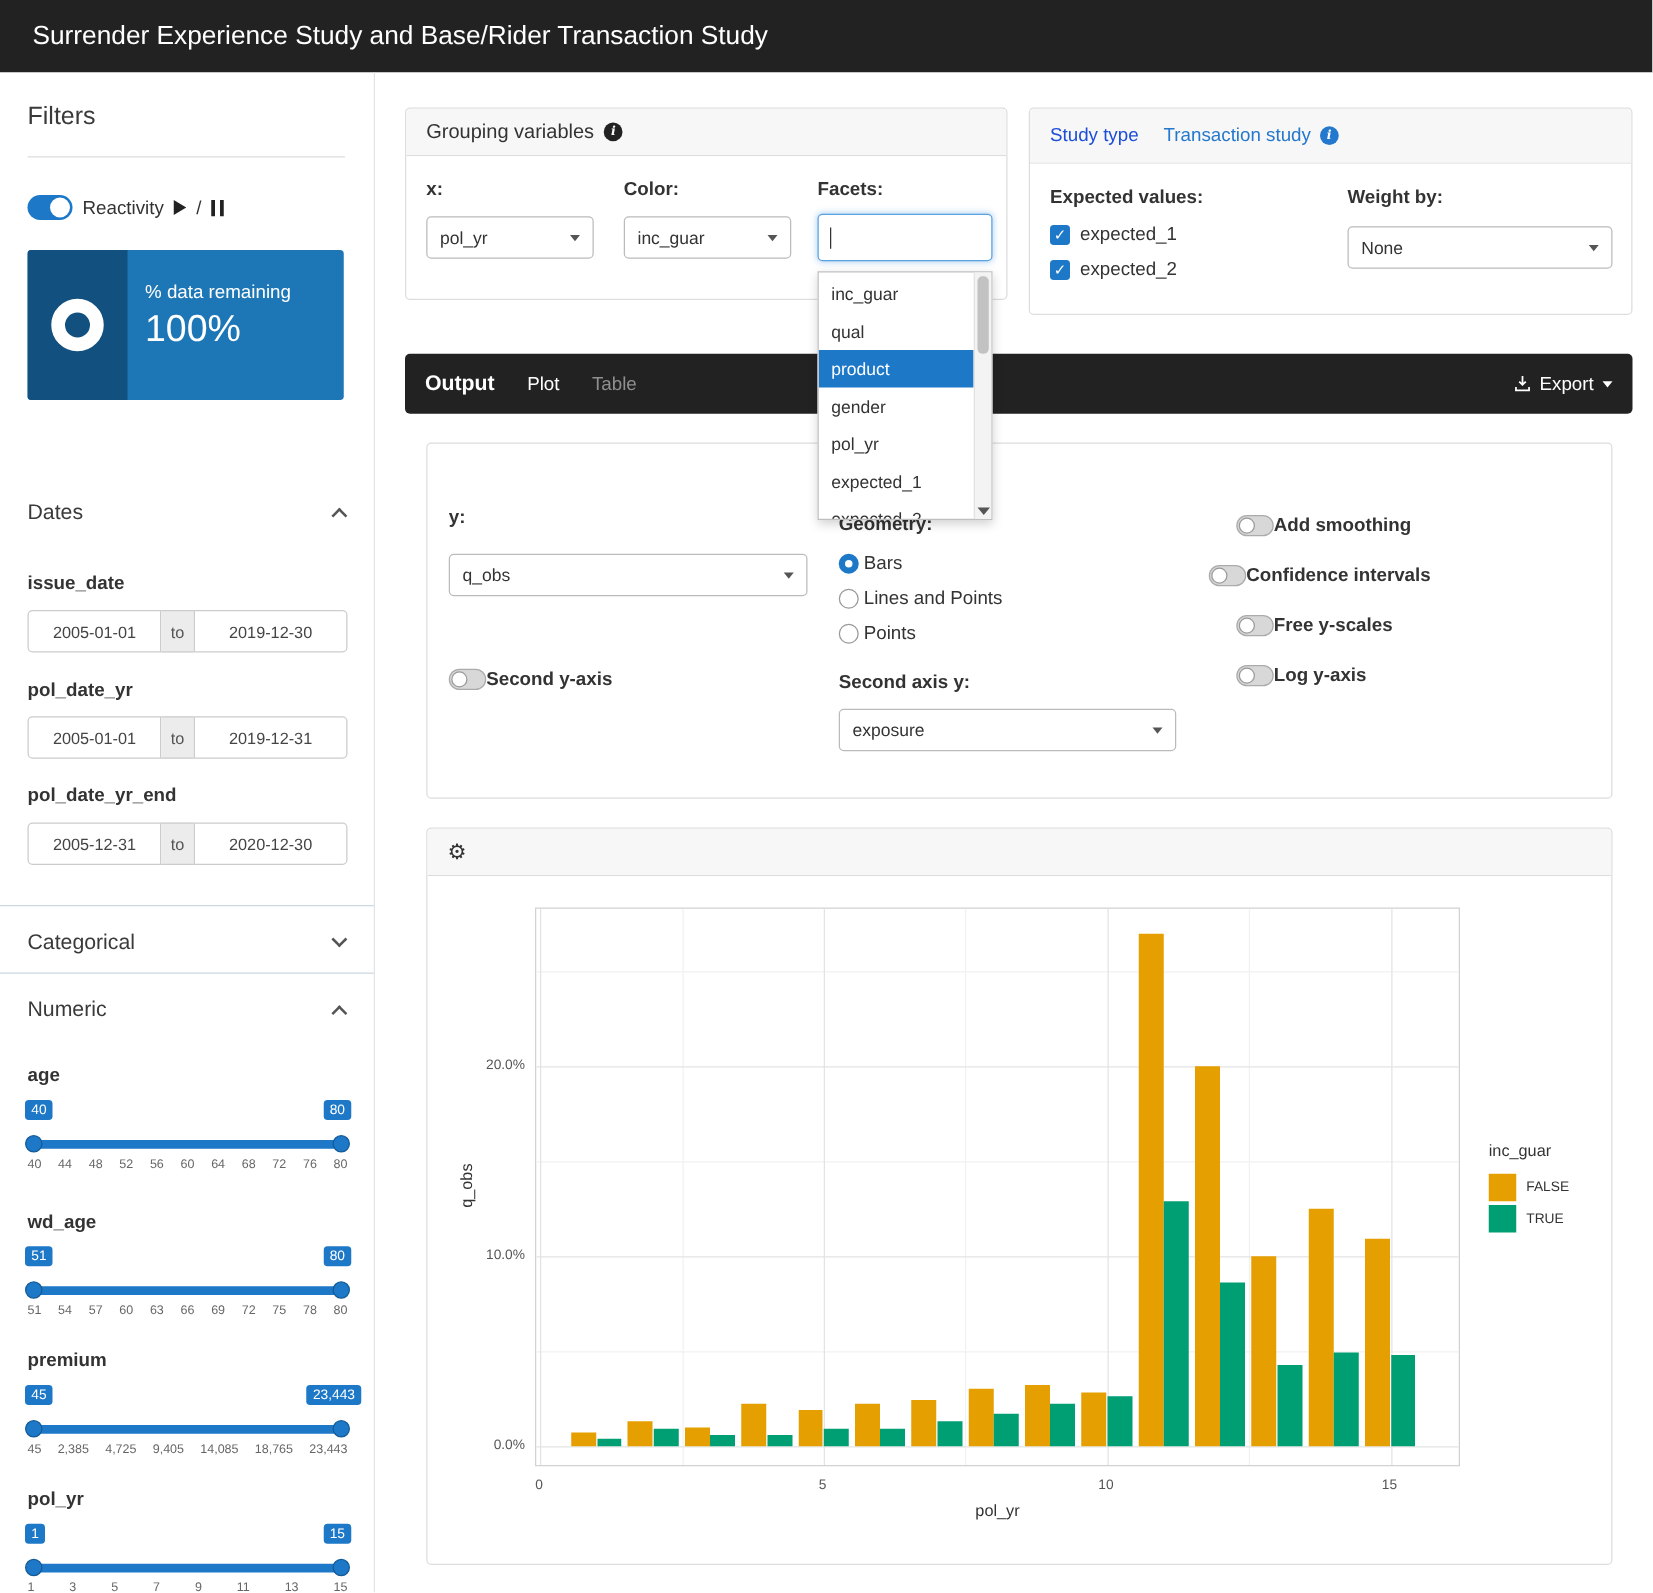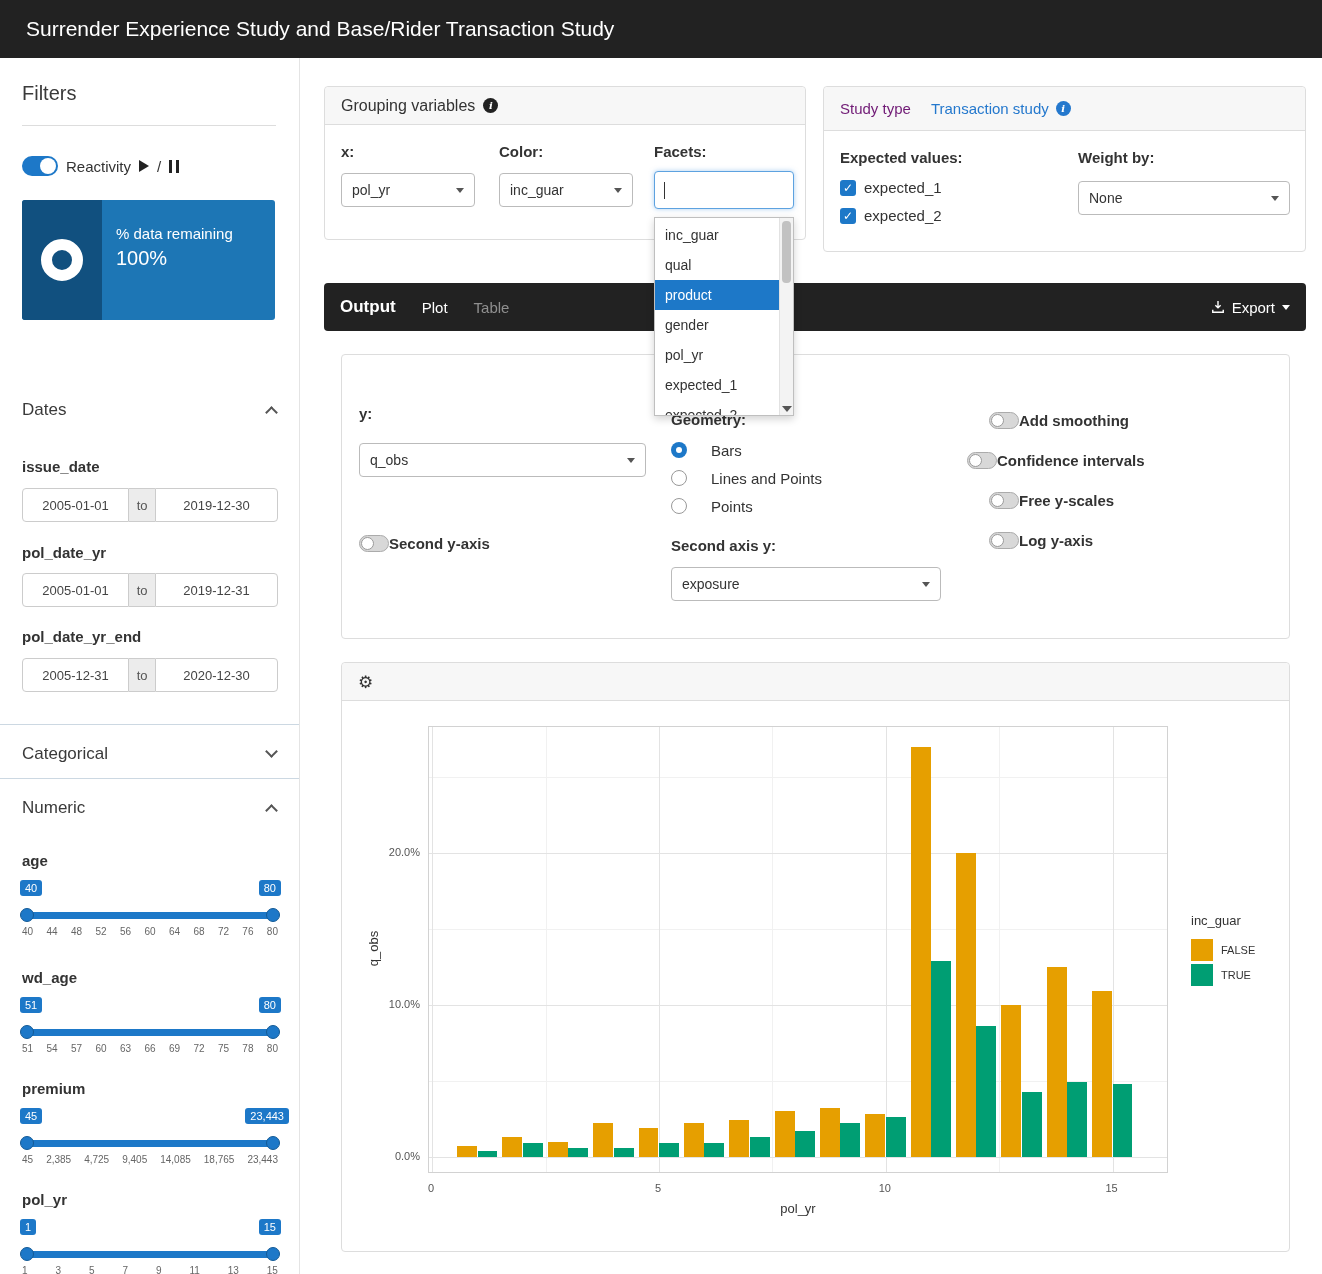--- a/index.html
+++ b/index.html
@@ -20,21 +20,21 @@
   .switch.on{background:#1d78c8}
   .switch .knob{position:absolute;top:2px;width:16px;height:16px;border-radius:50%;background:#fff}
   .switch.on .knob{right:2px}
   .play-icon{width:0;height:0;border-left:10px solid #222;border-top:6px solid transparent;border-bottom:6px solid transparent;display:inline-block;cursor:pointer}
   .pause-icon{display:inline-block;width:10px;height:13px;border-left:3px solid #222;border-right:3px solid #222;cursor:pointer}
   .data-box{position:absolute;left:22px;top:142px;width:253px;height:120px;background:#1d76b5;border-radius:3px;display:flex;overflow:hidden}
   .data-box-left{width:80px;background:#11507f;display:flex;align-items:center;justify-content:center}
   .donut{width:42px;height:42px;border:11px solid #fff;border-radius:50%}
   .data-box-right{flex:1;color:#fff;padding:25px 0 0 14px}
   .data-box-label{font-size:15px}
-  .data-box-value{font-size:20px;margin-top:5px}
+  .data-box-value{font-size:30px;margin-top:5px}
   .section-header{position:absolute;left:22px;width:254px;display:flex;justify-content:space-between;align-items:center;
                   font-size:17px;color:#3a3a3a;cursor:pointer}
   .chev{width:9px;height:9px;border-right:2px solid #555;border-bottom:2px solid #555;display:inline-block}
   .chev.up{transform:rotate(-135deg);margin-top:5px}
   .chev.down{transform:rotate(45deg);margin-bottom:5px}
   .filter-label{position:absolute;left:22px;font-size:15px;font-weight:bold}
   .date-group{position:absolute;left:22px;width:256px;height:34px;display:flex}
   .date-input{border:1px solid #ccc;height:34px;font-size:13px;display:flex;align-items:center;justify-content:center;background:#fff;color:#444}
   .date-input.first{width:108px;border-radius:4px 0 0 4px}
   .date-to{width:26px;background:#ececec;border-top:1px solid #ccc;border-bottom:1px solid #ccc;display:flex;align-items:center;justify-content:center;font-size:13px;color:#555}
@@ -66,36 +66,36 @@
   .cursor-bar{width:1px;height:17px;background:#333}
   .dropdown{position:absolute;width:140px;height:199px;background:#fff;border:1px solid #bfbfbf;
             box-shadow:0 3px 8px rgba(0,0,0,.18);z-index:100;display:flex}
   .dd-list{flex:1;padding:2px 0;overflow:hidden}
   .dd-item{height:30px;line-height:30px;padding:0 10px;font-size:14px;color:#333;cursor:pointer}
   .dd-item.active{background:#1d78c8;color:#fff}
   .dd-scrollbar{width:14px;background:#f3f3f3;border-left:1px solid #e2e2e2;position:relative}
   .dd-thumb{position:absolute;left:2px;top:3px;width:9px;height:62px;background:#c2c2c2;border-radius:4px;cursor:pointer}
   .dd-arrow{position:absolute;left:2px;bottom:3px;width:0;height:0;border-left:5px solid transparent;border-right:5px solid transparent;border-top:6px solid #555;cursor:pointer}
   .tabbar{height:44px;background:#f7f7f7;border-bottom:1px solid #ddd;border-radius:4px 4px 0 0;display:flex;align-items:stretch;padding-left:16px}
-  .tabbar-label{align-self:center;font-size:15px;color:#701a75;margin-right:6px;white-space:nowrap}
+  .tabbar-label{align-self:center;font-size:15px;color:#1d4ed8;margin-right:6px;white-space:nowrap}
   .tab{display:flex;align-items:center;gap:7px;font-size:15px;padding:0 14px;cursor:pointer;white-space:nowrap}
   .tab.active{background:#fff;border:1px solid #ddd;border-bottom-color:#fff;border-radius:4px 4px 0 0;margin-bottom:-1px;color:#222}
   .tab.inactive{color:#2478cd}
   .checkbox-row{position:absolute;display:flex;align-items:center;gap:8px;font-size:15px;cursor:pointer}
   .checkbox{width:16px;height:16px;min-width:16px;background:#1d78c8;border-radius:3px;color:#fff;font-size:12px;
             display:flex;align-items:center;justify-content:center}
   .checkbox::after{content:"\2713"}
   .output-bar{position:absolute;left:24px;top:225px;width:982px;height:48px;background:#222;border-radius:4px;
               display:flex;align-items:center;color:#fff;padding:0 16px}
   .output-title{font-size:17px;font-weight:bold}
   .output-tab{font-size:15px;margin-left:26px;cursor:pointer}
   .output-tab.active{color:#fff}
   .output-tab.inactive{color:#8f8f8f}
   .export-btn{margin-left:auto;display:flex;align-items:center;gap:7px;font-size:15px;color:#fff;cursor:pointer}
-  .radio-row{position:absolute;display:flex;align-items:flex-start;gap:24px;font-size:15px;cursor:pointer}
+  .radio-row{position:absolute;display:flex;align-items:flex-end;gap:4px;font-size:15px;cursor:pointer}
   .radio{width:16px;height:16px;min-width:16px;border-radius:50%;position:relative}
   .radio.checked{background:#1d78c8}
   .radio.checked::after{content:"";position:absolute;left:5px;top:5px;width:6px;height:6px;border-radius:50%;background:#fff}
   .radio.unchecked{border:1px solid #999;background:#fff}
   .toggle-row{position:absolute;display:flex;align-items:center;gap:0;cursor:pointer}
   .toggle-off{width:30px;height:17px;min-width:30px;border-radius:9px;background:#d8d8d8;border:1px solid #ababab;position:relative}
   .toggle-off .knob{position:absolute;left:1px;top:1px;width:13px;height:13px;border-radius:50%;background:#fff;border:1px solid #9a9a9a}
   .toggle-label{font-size:15px;font-weight:bold}
   .gear{font-size:17px;color:#333;font-family:"DejaVu Sans",sans-serif;cursor:pointer}
   .gear::after{content:"\2699"}

